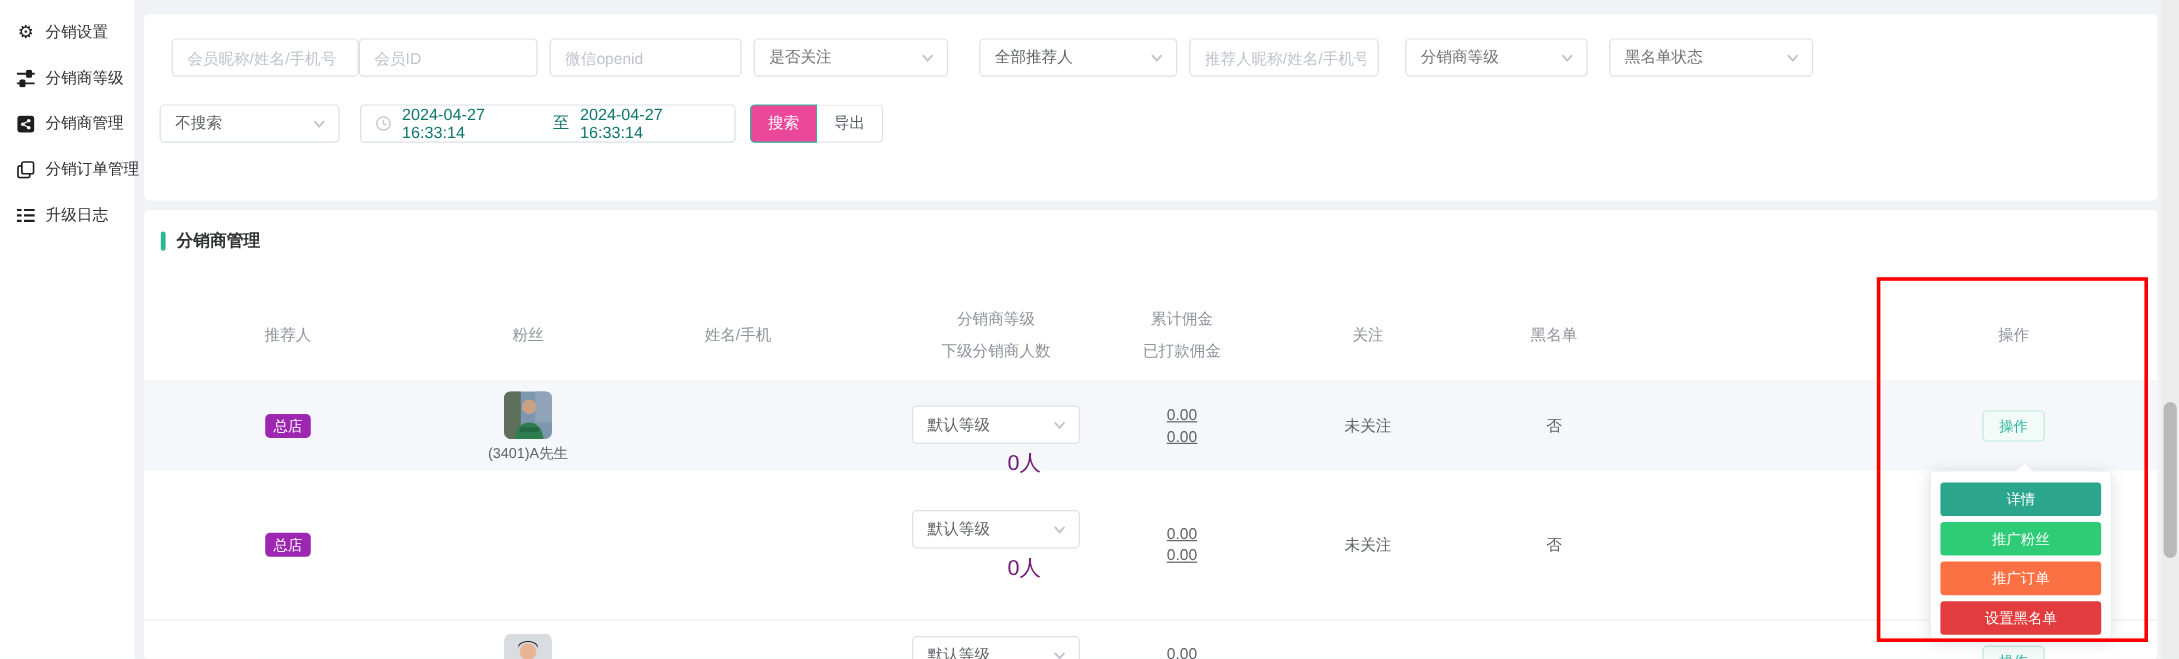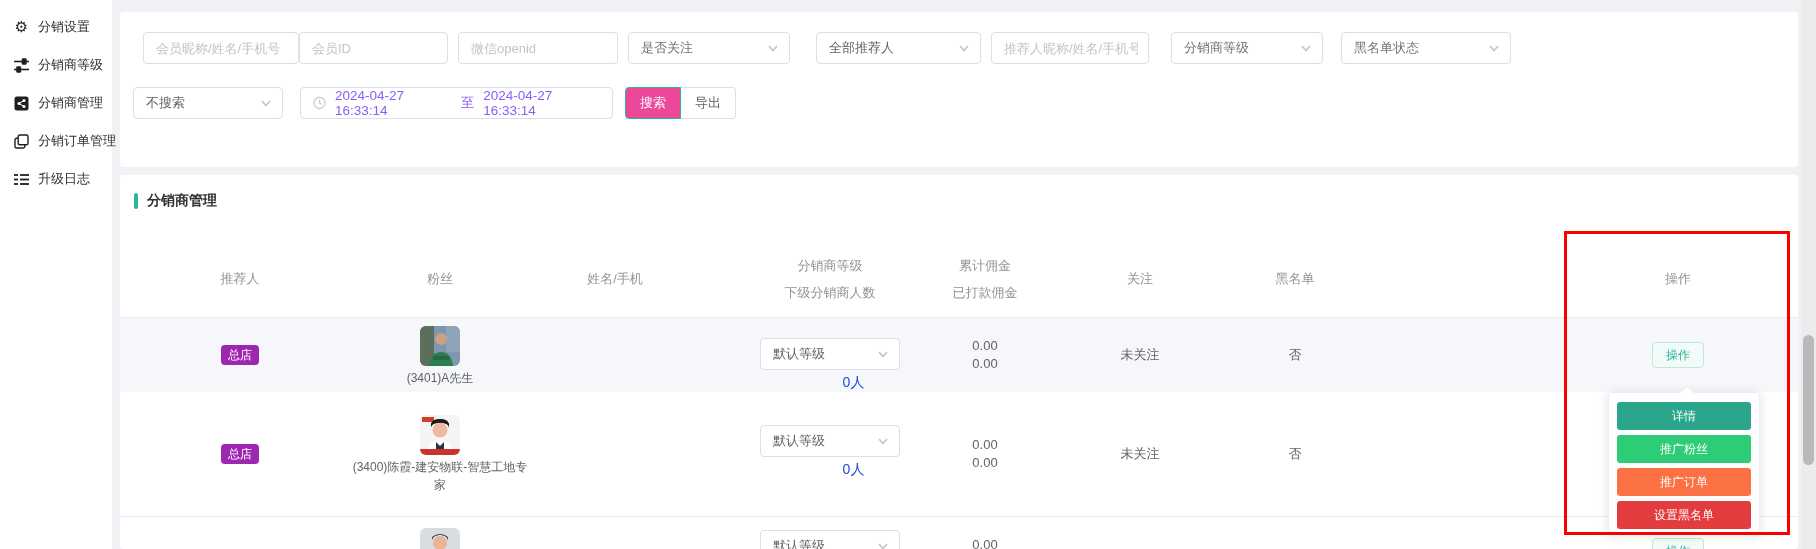--- a/index.html
+++ b/index.html
@@ -26,21 +26,21 @@
   .inp, .sel { height:32px; border:1px solid #dcdfe6; border-radius:4px; background:#fff;
     font-size:13px; display:flex; align-items:center; padding:0 10px 0 12px; }
   .inp input { border:none; outline:none; width:100%; font-size:13px; color:#606266;
     font-family:inherit; background:transparent; }
   .inp input::placeholder { color:#bfc4cc; }
   .sel { justify-content:space-between; cursor:pointer; }
   .sel .txt { color:#606266; white-space:nowrap; }
   .sel .txt.ph { color:#737373; }
   .chev { width:12px; height:12px; flex:0 0 12px; margin-left:6px; }
   .datebox { height:32px; border:1px solid #dcdfe6; border-radius:4px; background:#fff;
-    display:flex; align-items:center; padding:0 12px; font-size:13.5px; color:#8b5cf6; gap:9px; }
+    display:flex; align-items:center; padding:0 12px; font-size:13.5px; color:#0f766e; gap:9px; }
   .btn-group { display:flex; }
   .btn { height:32px; min-width:54px; padding:0 14px; font-size:13px; display:flex;
     align-items:center; justify-content:center; cursor:pointer; white-space:nowrap; }
   .btn-search { background:#ec4899; color:#fff; border:1px solid #2bb69a; border-radius:4px 0 0 4px; }
   .btn-export { background:#fff; color:#5a5e66; border:1px solid #dcdfe6; border-left:none; border-radius:0 4px 4px 0; }
 
   
   .sec-title { position:absolute; left:14px; top:17px; display:flex; align-items:center; }
   .sec-bar { width:4px; height:16px; background:#2bb69a; border-radius:2px; }
   .sec-txt { margin-left:9px; font-size:14px; font-weight:bold; color:#303133; }
@@ -59,22 +59,22 @@
 
   .c1{left:25px;width:190px} .c2{left:225px;width:190px} .c3{left:415px;width:160px}
   .c4{left:610px;width:200px} .c5{left:790px;width:150px} .c6{left:945px;width:150px}
   .c7{left:1100px;width:150px} .c8{left:1445px;width:226px}
 
   .badge { background:#9d27b0; color:#fff; font-size:12px; padding:4px 7px; border-radius:4px; line-height:1; }
   .avatar { width:40px; height:40px; border-radius:6px; overflow:hidden; flex:0 0 40px; }
   .avatar svg { display:block; }
   .fan-name { font-size:12px; color:#606266; line-height:18px; text-align:center; margin-top:3px; max-width:185px; }
   .lvl-sel { width:140px; flex:0 0 auto; }
-  .sub-count { margin-top:4px; font-size:14px; color:#1d4ed8;margin-left:47px; }
-  .money { line-height:18px; text-align:left; }
+  .sub-count { margin-top:4px; font-size:18px; color:#701a75;margin-left:47px; }
+  .money { line-height:18px; text-align:left;text-decoration:underline; }
   .op-btn { width:52px; height:26px; background:#f2fbf8; border:1px solid #bfe8dc; border-radius:4px;
     color:#2bb69a; font-size:12px; display:flex; align-items:center; justify-content:center; cursor:pointer; }
 
   
   .dropdown { position:absolute; left:1608px; top:392px; width:152px; height:141px; background:#fff;
     border:1px solid #ebeef5; border-radius:4px; box-shadow:0 2px 12px rgba(0,0,0,.12);
     z-index:40; padding-top:9px; }
   .dd-arrow { position:absolute; top:-6px; left:73px; width:10px; height:10px; background:#fff;
     border-left:1px solid #ebeef5; border-top:1px solid #ebeef5; transform:rotate(45deg); }
   .dd-btn { width:134px; height:28px; margin:0 auto 5px auto; border-radius:3px; color:#fff;
@@ -284,35 +284,20 @@
     <div class="td c7">否</div>
     <div class="td c8">
         <div class="op-btn">操作</div>
       </div>
   </div>
 
   <div class="trow row2">
     <div class="td c1">
         <span class="badge">总店</span>
       </div>
-    <div class="td c2 topal" style="padding-top:23px;">
-      <span class="avatar">
-        <svg width="40" height="40" viewBox="0 0 40 40">
-            <rect width="40" height="40" fill="#f4f4f4"></rect>
-            <rect x="2" y="2" width="12" height="5" fill="#d23c32"></rect>
-            <circle cx="20" cy="15" r="7.5" fill="#eeb9a0"></circle>
-            <path d="M11 13c0-7 18-7 18 0v-4c-3-5-15-5-18 0z" fill="#1c1c1c"></path>
-            <path d="M11 12c0-6 18-6 18 0 0-2 1-8-9-8s-9 6-9 8z" fill="#1c1c1c"></path>
-            <path d="M6 40c1-10 7-14 14-14s13 4 14 14z" fill="#fff"></path>
-            <path d="M16 27l4 4 4-4v9h-8z" fill="#2c3240"></path>
-            <rect x="0" y="34" width="40" height="6" fill="#c8342c"></rect>
-          </svg>
-      </span>
-      <div class="fan-name">(3400)陈霞-建安物联-智慧工地专家</div>
-    </div>
     <div class="td c3"></div>
     <div class="td c4 topal" style="padding-top:33px;">
       <div class="sel lvl-sel">
         <span class="txt">默认等级</span>
         <svg class="chev" viewBox="0 0 12 12" fill="none" stroke="#c0c4cc" stroke-width="1.6">
             <polyline points="2,4 6,8.5 10,4"></polyline>
           </svg>
       </div>
       <div class="sub-count">0人</div>
     </div>

